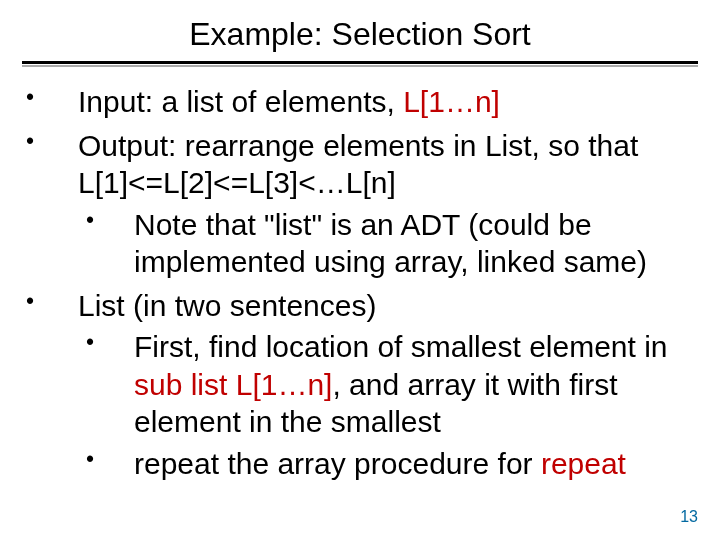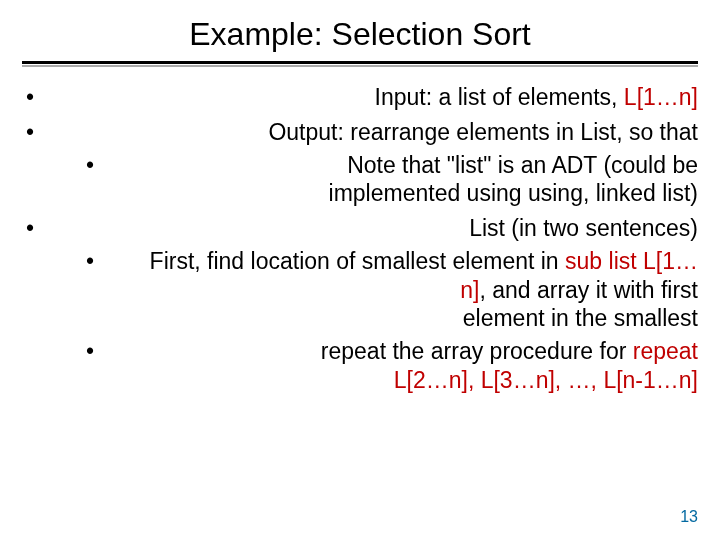--- a/index.html
+++ b/index.html
@@ -23,23 +23,22 @@
     font-size: 32px;
     font-weight: 400;
     padding: 16px 0 8px 0;
   }
   .title-rule-wrap { margin: 0 22px 16px 22px; }
   .hr1 { border-bottom: 3px solid #000; height:0; }
   .hr2 { border-bottom: 2px solid #aaa; height:0; margin-top:1px; }
 
   .body {
     padding: 0 22px;
-    font-size: 23px;
+    font-size: 30px;
     line-height: 1.25;
-    text-align: right;
   }
   
   ul.l1 {
     list-style: none;
     padding: 0;
     margin: 0;
   }
   ul.l1 > li {
     position: relative;
     padding-left: 56px;
@@ -90,37 +89,37 @@
     <div class="hr2"></div>
   </div>
 
   <div class="body">
     <ul class="l1">
       <li>
         <span>Input: a list of elements, </span><span class="red">L[1…n]</span>
       </li>
       <li>
         <span>Output: rearrange elements in List, so that</span><br>
+        <span>L[1]&lt;=L[2]&lt;=L[3]&lt;…L[n]</span>
         <ul class="l2">
           <li>
             <span>Note that "list" is an ADT (could be</span><br>
-            <span>implemented using using, linked list)</span>
+            <span>implemented using array, linked same)</span>
           </li>
         </ul>
       </li>
       <li>
         <span>List (in two sentences)</span>
         <ul class="l2">
           <li>
             <span>First, find location of smallest element in </span><span class="red">sub list L[1…n]</span><span>, and array it with first</span><br>
             <span>element in the smallest</span>
           </li>
           <li>
             <span>repeat the array procedure for </span><span class="red">repeat</span><br>
-            <span class="red">L[2…n], L[3…n], …, L[n-1…n]</span>
           </li>
         </ul>
       </li>
     </ul>
   </div>
 
   <div class="pagenum">13</div>
 </div>
 
 </body></html>

